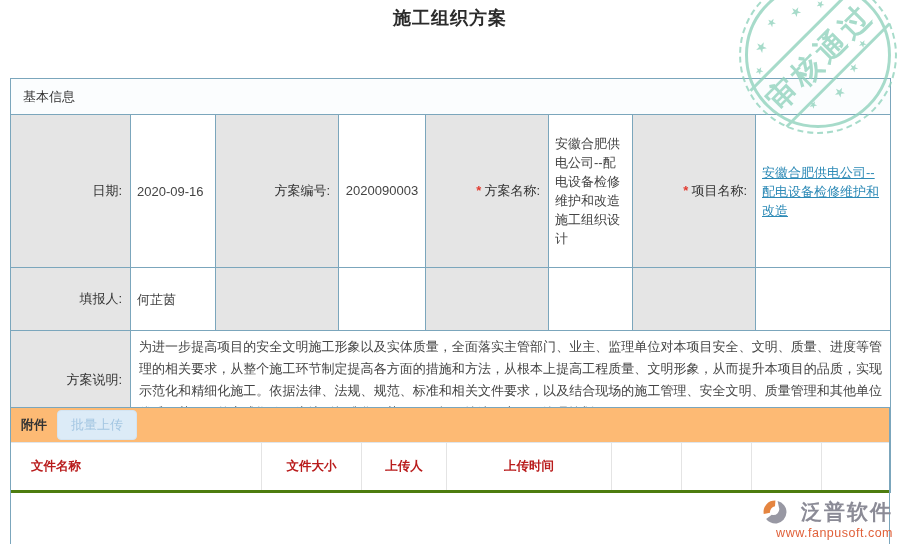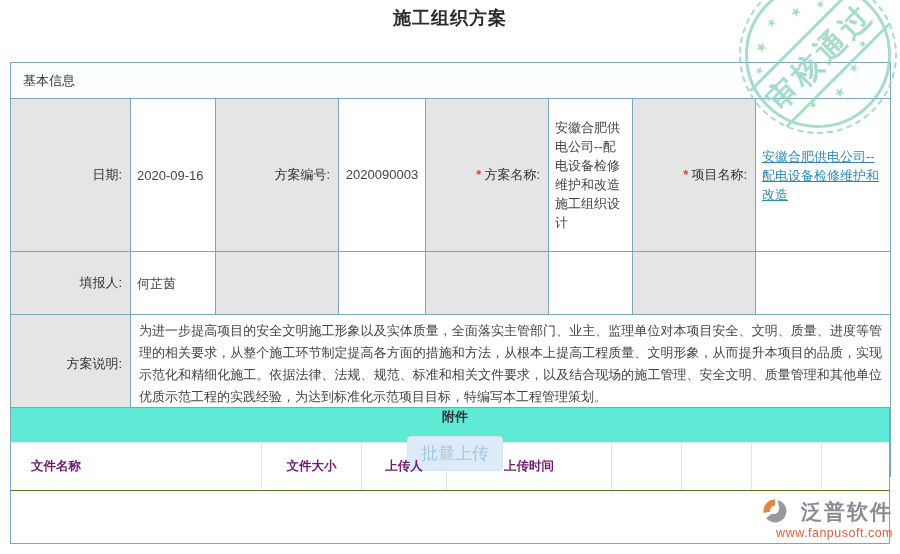--- a/index.html
+++ b/index.html
@@ -34,21 +34,21 @@
   .s2{left:64px;top:18px;font-size:11px;}
   .s3{left:22px;top:44px;font-size:10px;}
   .s4{left:88px;top:26px;font-size:13px;}
   .s5{left:112px;top:40px;font-size:10px;}
   .s6{left:36px;top:106px;font-size:10px;}
   .s7{left:62px;top:114px;font-size:13px;}
   .s8{left:90px;top:108px;font-size:11px;}
   .s9{left:114px;top:98px;font-size:10px;}
   
   table.info{
-    position:absolute;left:10px;top:62px;width:880px;
+    position:absolute;left:10px;top:78px;width:880px;
     border-collapse:collapse;table-layout:fixed;font-size:13px;
   }
   table.info td{border:1px solid #7ba6bc;vertical-align:middle;overflow:hidden;}
   tr.sec td{
     height:35px;background:#fbfdfe;text-align:left;
     padding:0 0 0 12px;color:#333;font-size:13px;
   }
   tr.r1 td{height:126px;}
   tr.r2 td{height:36px;}
   tr.r3 td{height:89px;}
@@ -58,47 +58,47 @@
   td.num{word-break:break-all;line-height:18px;text-align:center;}
   .req{color:#e23b30;margin-right:3px;font-weight:bold;}
   a.link{color:#2d8ab6;text-decoration:underline;cursor:pointer;line-height:19px;}
   td.desc{line-height:22px;text-align:justify;padding:4px 8px;color:#444;}
   
   .attach{
     position:absolute;left:10px;top:407px;width:878px;height:135px;
     border:1px solid #7ba6bc;background:#fff;
   }
   .attach-head{
-    height:34px;background:#5eead4;border-bottom:1px solid #dfe6ec;
-    display:flex;align-items:center;padding-left:10px;gap:10px;flex-direction:column;
+    height:34px;background:#fdba74;border-bottom:1px solid #dfe6ec;
+    display:flex;align-items:center;padding-left:10px;gap:10px;
   }
   .attach-title{font-size:13px;font-weight:bold;color:#333;}
   .btn-upload{
     background:#dcebf7;color:#a3c6e2;border:1px solid #d3e4f2;border-radius:4px;
-    font-size:17px;padding:5px 13px;cursor:pointer;
+    font-size:13px;padding:5px 13px;cursor:pointer;
     font-family:"Liberation Sans","DejaVu Sans",sans-serif;
   }
   .attach-cols{
-    height:47px;display:grid;border-bottom:1px solid #4d7c0f;
+    height:47px;display:grid;border-bottom:3px solid #4d7c0f;
     grid-template-columns:251px 100px 85px 165px 70px 70px 70px 1fr;
-    font-size:12.5px;font-weight:bold;color:#701a75;
+    font-size:12.5px;font-weight:bold;color:#b91c1c;
   }
   .attach-cols .c{
     display:flex;align-items:center;justify-content:center;
     border-right:1px solid #e4e4e4;
   }
   .attach-cols .c:last-child{border-right:none;}
   .attach-cols .c1{justify-content:flex-start;padding-left:20px;}
   .attach-body{height:52px;background:#fff;}
   
   .logo{
     position:absolute;right:7px;top:498px;z-index:8;
     display:flex;flex-direction:column;align-items:flex-end;
   }
-  .logo-row{display:flex;align-items:flex-start;gap:13px;}
+  .logo-row{display:flex;align-items:center;gap:13px;}
   .logo-icon{width:26px;height:26px;display:inline-block;}
   .logo-text{
     font-size:21px;font-weight:bold;color:#8b8b96;letter-spacing:2px;
   }
   .logo-url{font-size:12.5px;color:#e0613a;letter-spacing:.5px;margin-top:0px;}
 </style>
 </head>
 <body>
 
 <div class="page-title">施工组织方案</div>

